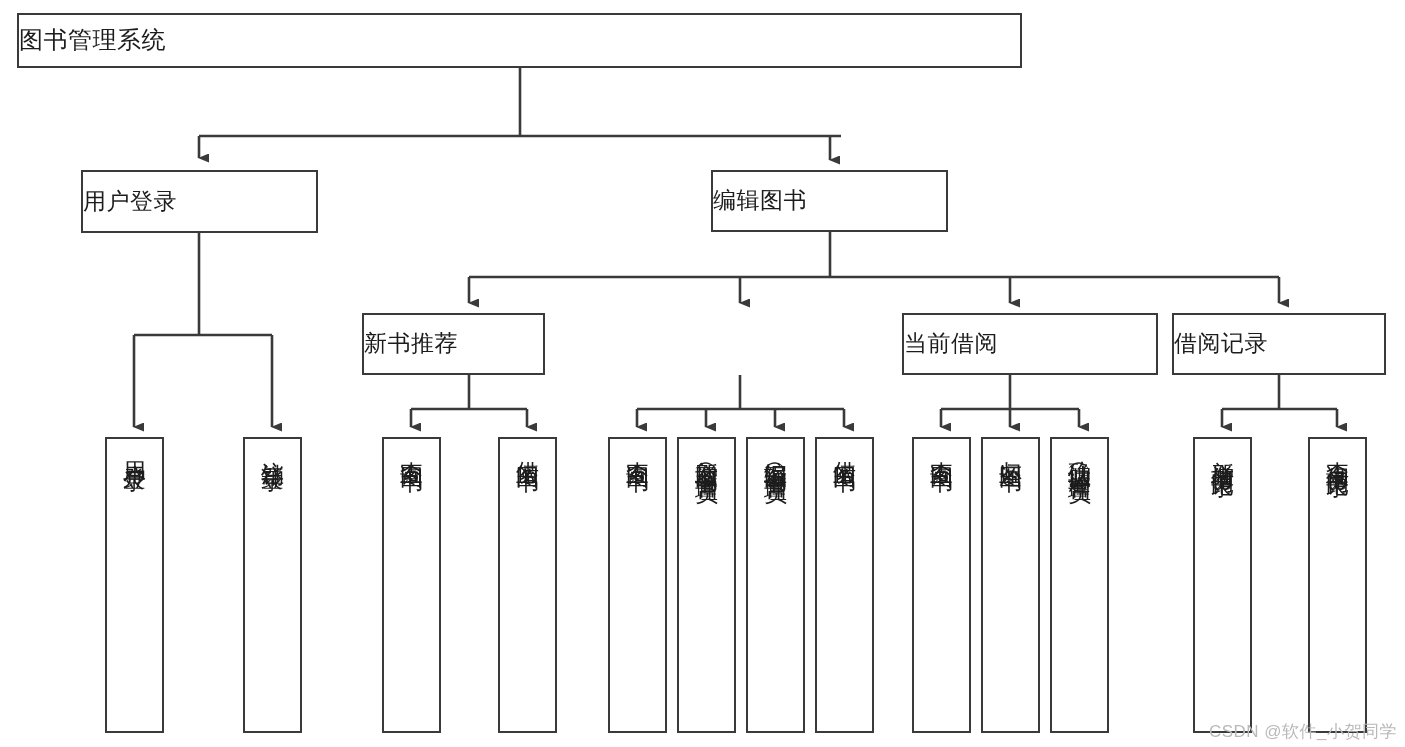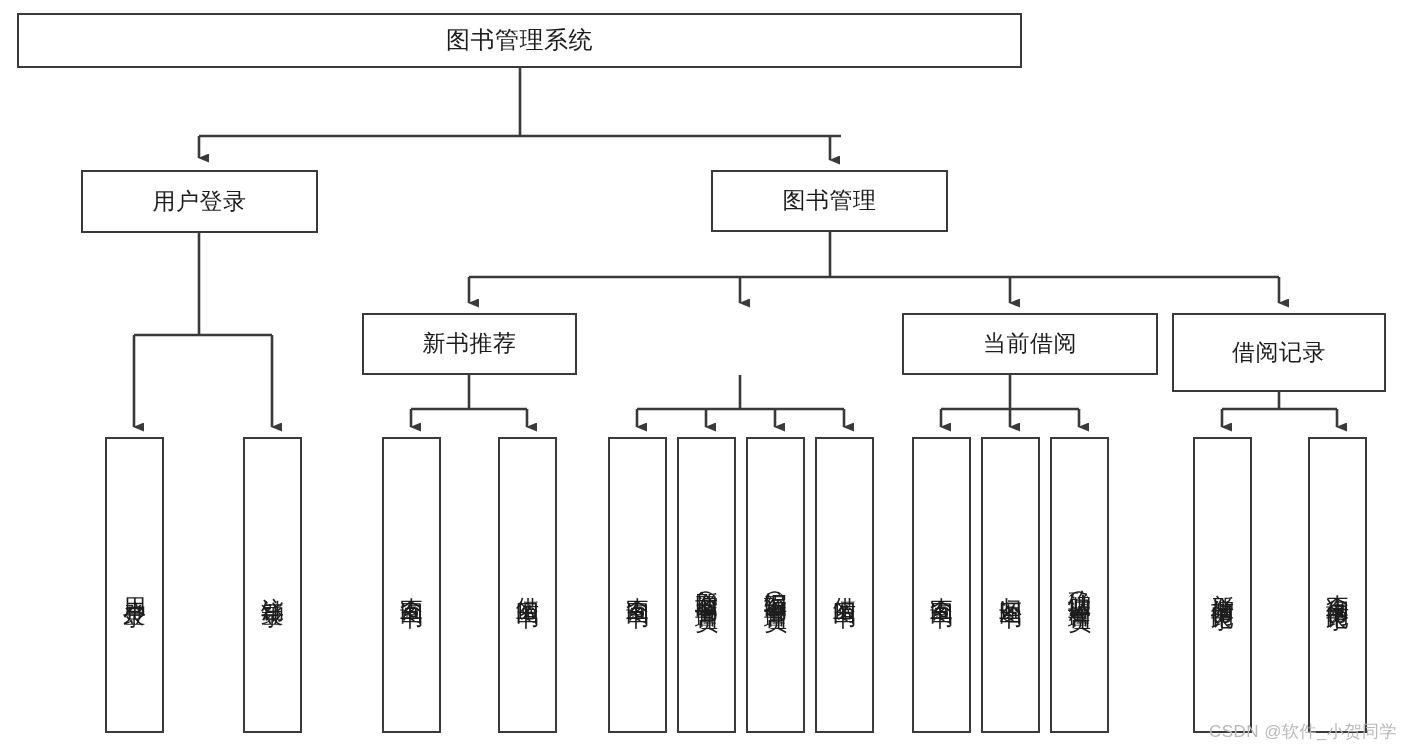--- a/index.html
+++ b/index.html
@@ -26,21 +26,20 @@
     height: 747px;
     pointer-events: none;
   }
   .node {
     position: absolute;
     box-sizing: border-box;
     background: #ffffff;
     border: 2.5px solid #3a3a3a;
     display: flex;
     align-items: center;
-    justify-content: center;
     color: #1c1c1c;
   }
   .node.horiz {
     font-size: 23px;
     letter-spacing: 0.5px;
     line-height: 1.1;
   }
   .node.root {
     font-size: 24px;
   }
@@ -126,33 +125,33 @@
 
   <div class="node horiz root" style="left:17px; top:13px; width:1005px; height:55px;">
     <span>图书管理系统</span>
   </div>
 
   <div class="node horiz" style="left:81px; top:170px; width:237px; height:63px;">
     <span>用户登录</span>
   </div>
 
   <div class="node horiz" style="left:711px; top:170px; width:237px; height:62px;">
-    <span>图书管理</span>
-  </div>
-
-  <div class="node horiz" style="left:362px; top:313px; width:215px; height:62px;">
+    <span>编辑图书</span>
+  </div>
+
+  <div class="node horiz" style="left:362px; top:313px; width:183px; height:62px;">
     <span>新书推荐</span>
   </div>
 
 
   <div class="node horiz" style="left:902px; top:313px; width:256px; height:62px;">
     <span>当前借阅</span>
   </div>
 
-  <div class="node horiz" style="left:1172px; top:313px; width:214px; height:79px;">
+  <div class="node horiz" style="left:1172px; top:313px; width:214px; height:62px;">
     <span>借阅记录</span>
   </div>
 
   <div class="node vert" style="left:105px; top:437px; width:59px; height:296px;">
     <span class="vlabel">用户登录</span>
   </div>
 
   <div class="node vert" style="left:243px; top:437px; width:59px; height:296px;">
     <span class="vlabel">注销登录</span>
   </div>

